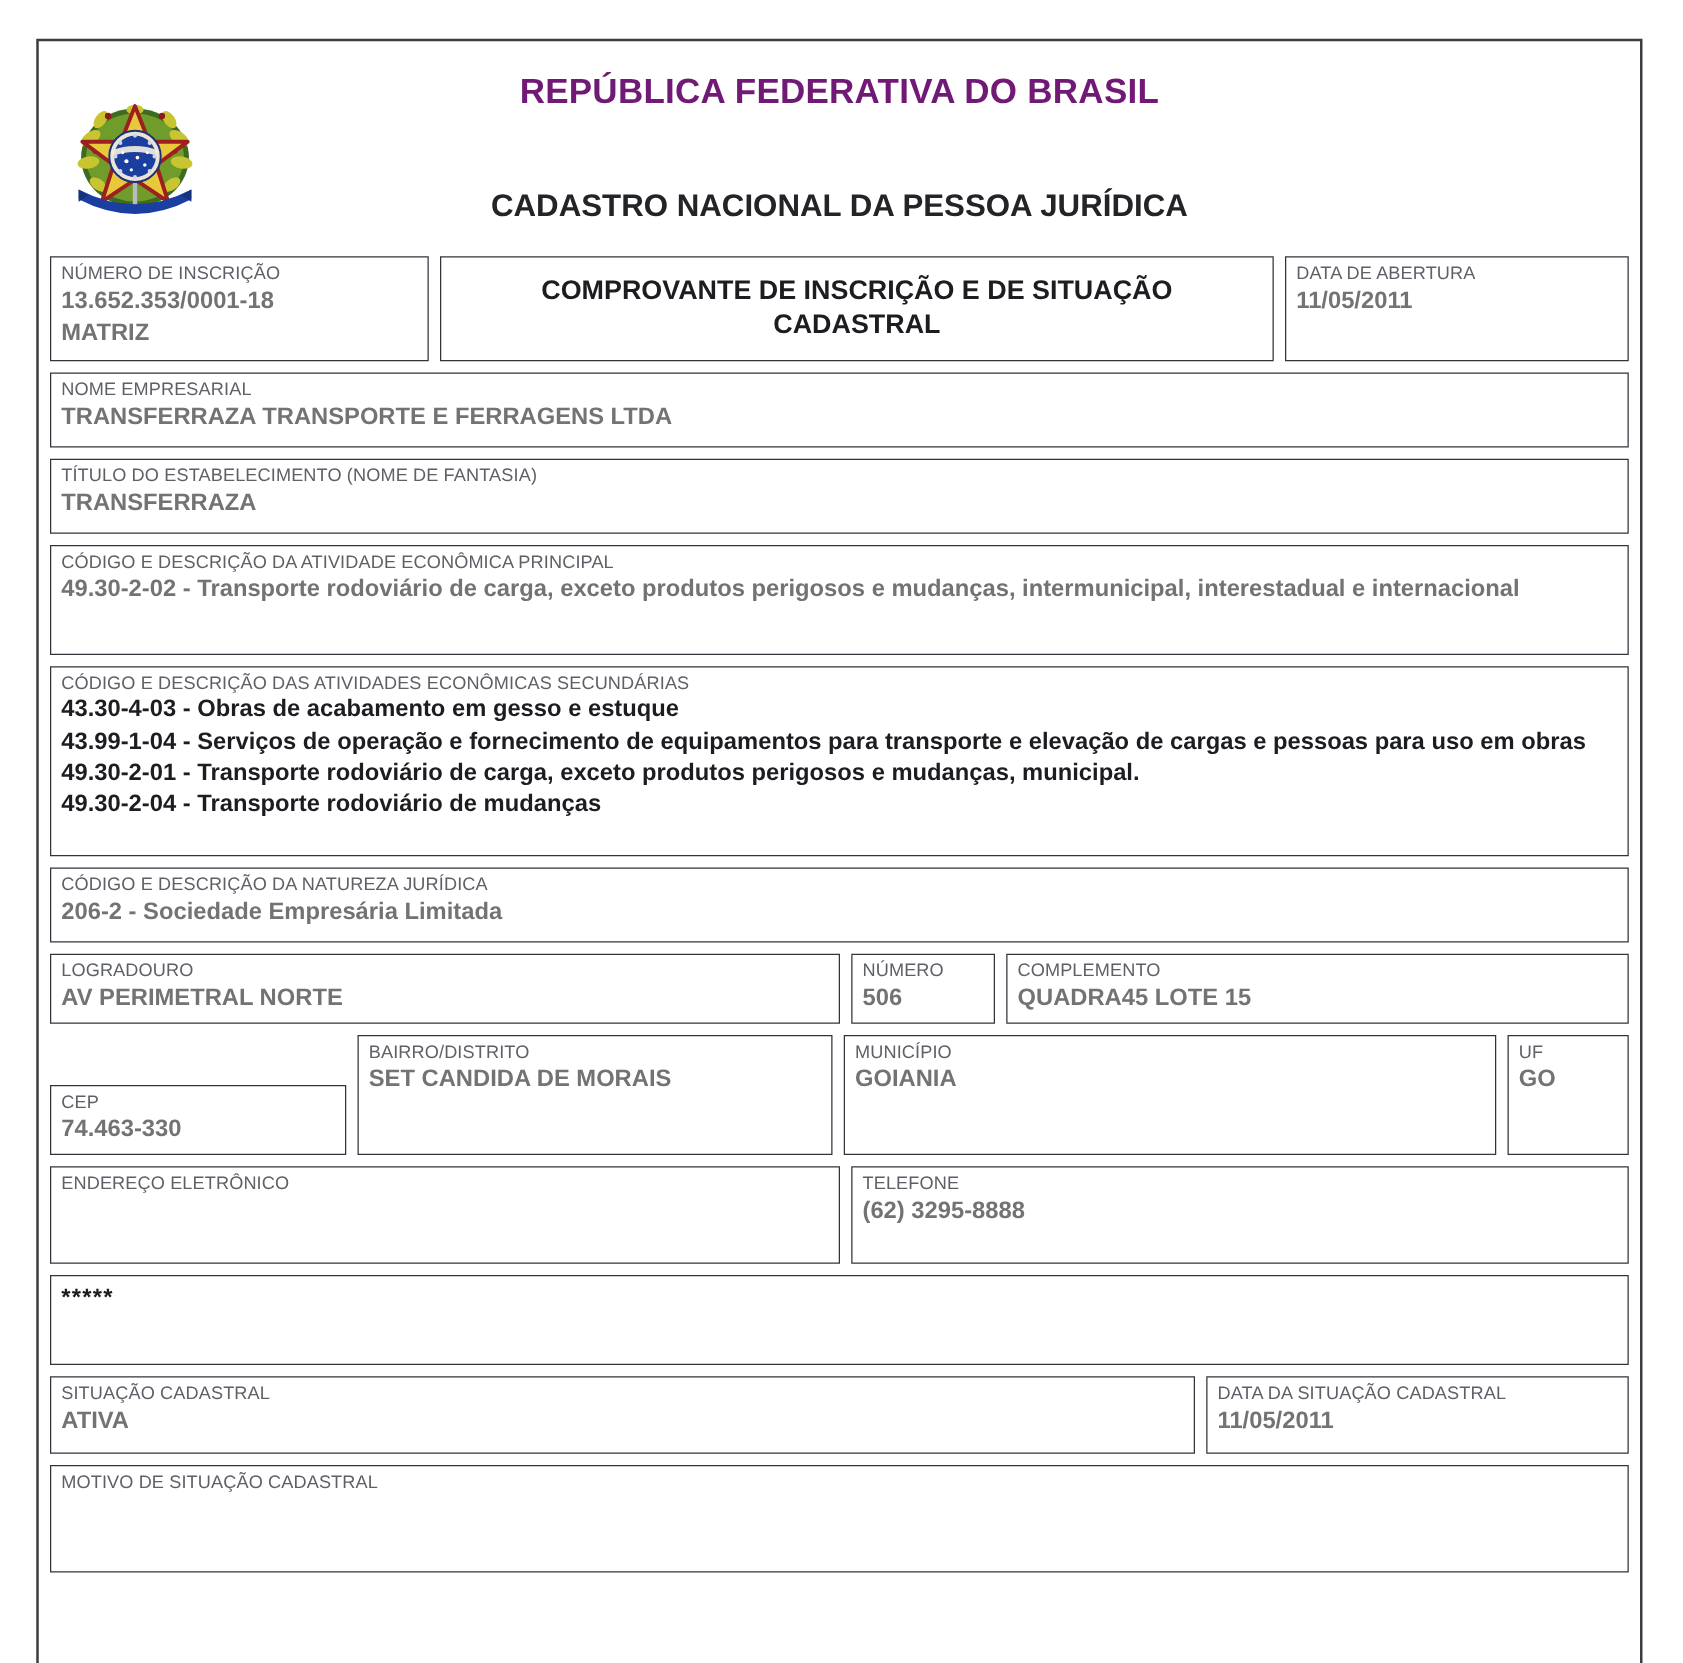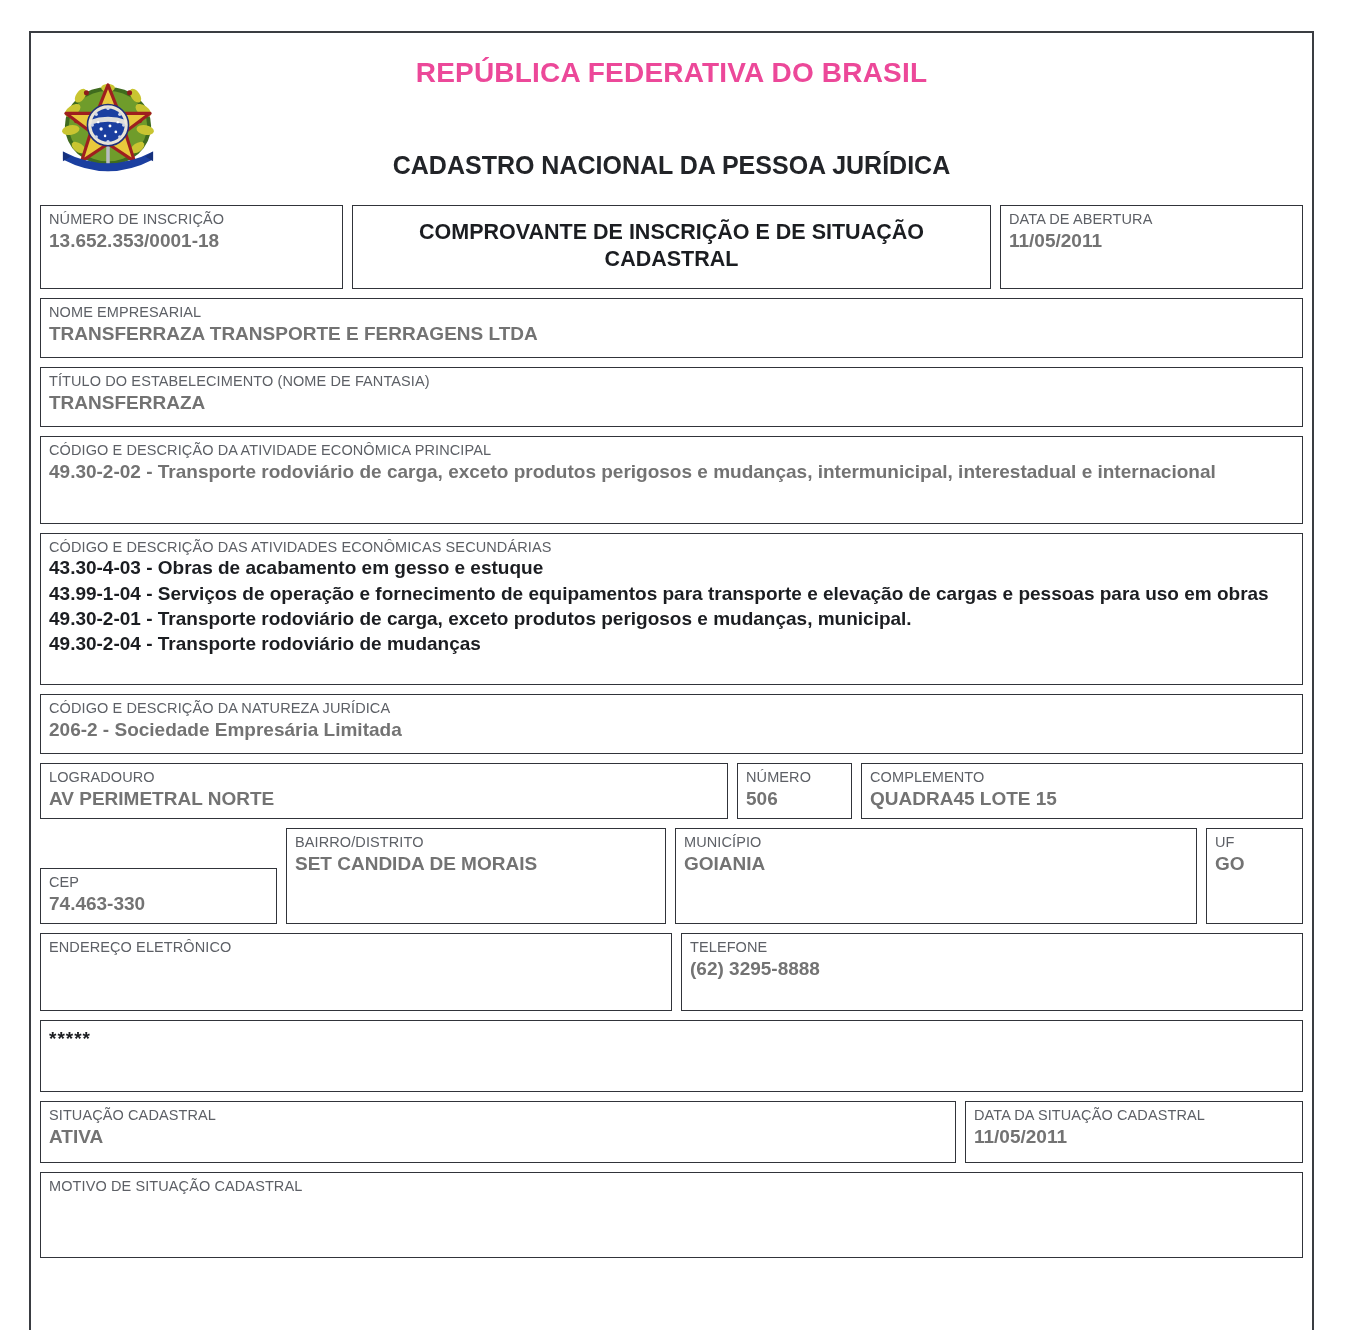--- a/index.html
+++ b/index.html
@@ -39,21 +39,21 @@
     height: 100px;
   }
   .header-titles {
     padding-top: 24px;
     text-align: center;
   }
   .title-main {
     font-size: 28px;
     font-weight: bold;
     letter-spacing: 0.2px;
-    color: #ec4899;
+    color: #701a75;
     text-align: center;
   }
   .title-sub {
     font-size: 25px;
     font-weight: bold;
     margin-top: 62px;
     color: #222428;
   }
 
   
@@ -97,32 +97,32 @@
     padding-top: 13px;
   }
   .comprovante-text {
     font-size: 21.5px;
     font-weight: bold;
     text-align: center;
     line-height: 1.25;
     color: #1b1d21;
     max-width: 615px;
   }
-  .box-abertura { width: 303px; }
+  .box-abertura { width: 275px; }
 
   .box-nome { flex: 1; min-height: 60px; }
   .box-titulo { flex: 1; min-height: 60px; }
   .box-porte { width: 136px; min-height: 60px; }
 
   .box-wide { flex: 1; }
   .box-principal { min-height: 88px; }
   .box-secundarias { min-height: 152px; }
   .box-natureza { min-height: 60px; }
 
-  .box-logradouro { width: 688px; }
+  .box-logradouro { width: 632px; }
   .box-numero { width: 115px; }
   .box-complemento { flex: 1; }
 
   .box-cep { width: 237px; margin-top: 40px; }
   .box-bairro { width: 380px; }
   .box-municipio { flex: 1; }
   .box-uf { width: 97px; }
 
   .box-email { width: 632px; min-height: 78px; }
   .box-telefone { flex: 1; min-height: 78px; }
@@ -219,20 +219,21 @@
     <div class="header-titles">
       <div class="title-main">REPÚBLICA FEDERATIVA DO BRASIL</div>
       <div class="title-sub">CADASTRO NACIONAL DA PESSOA JURÍDICA</div>
     </div>
   </div>
 
   <div class="row r1">
     <div class="box box-inscricao">
       <div class="lbl">NÚMERO DE INSCRIÇÃO</div>
       <div class="val">13.652.353/0001-18</div>
+      <div class="val small-gap">MATRIZ</div>
     </div>
     <div class="box box-comprovante">
       <div class="comprovante-text">COMPROVANTE DE INSCRIÇÃO E DE SITUAÇÃO CADASTRAL</div>
     </div>
     <div class="box box-abertura">
       <div class="lbl">DATA DE ABERTURA</div>
       <div class="val">11/05/2011</div>
     </div>
   </div>
 

